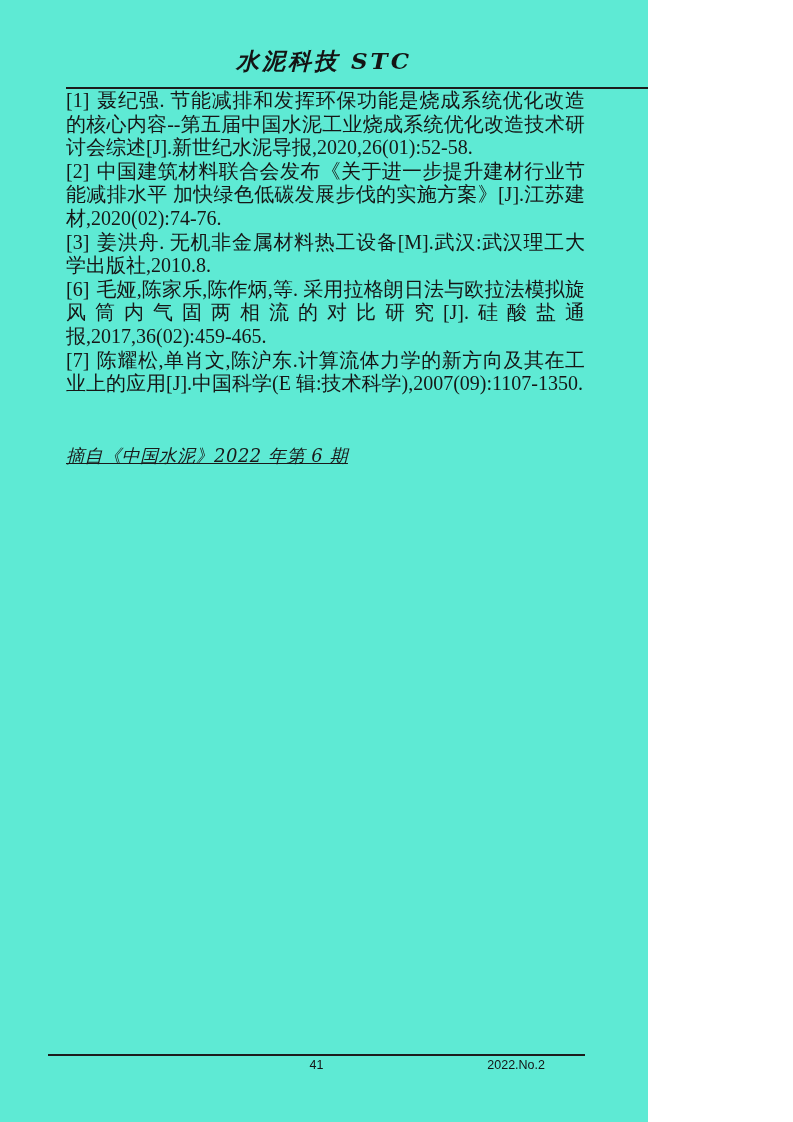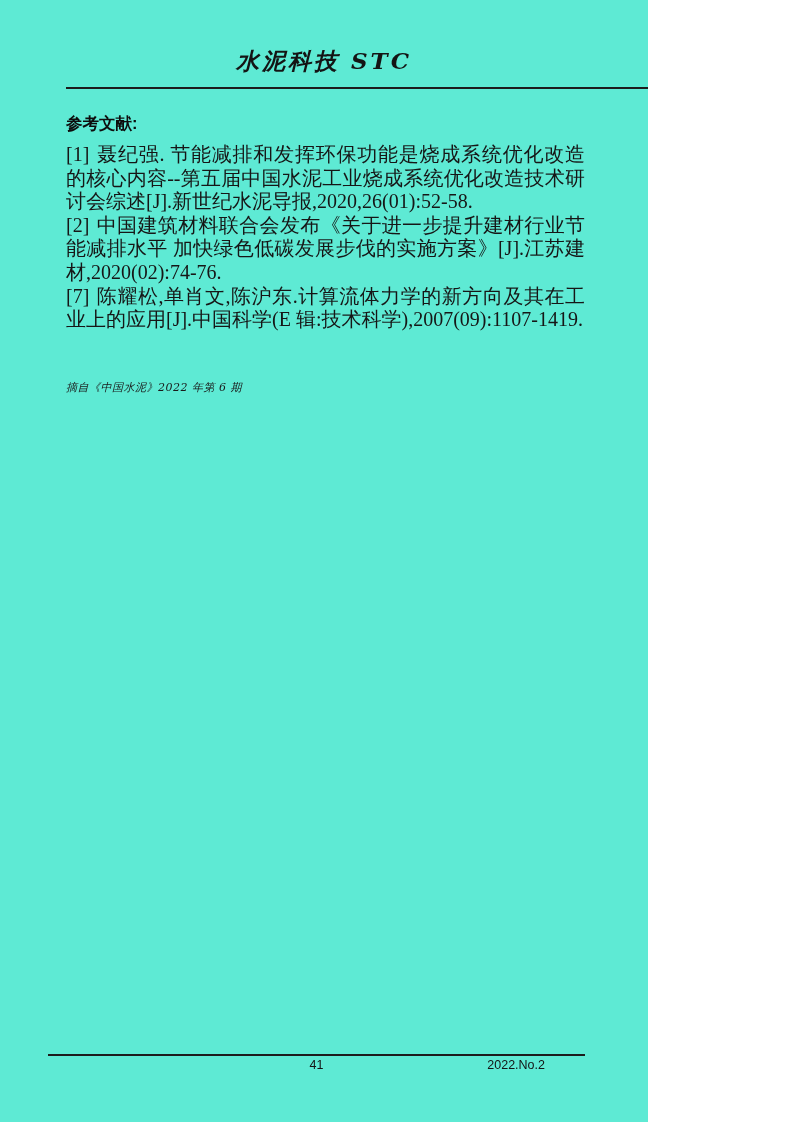--- a/index.html
+++ b/index.html
@@ -52,24 +52,25 @@
     text-align: justify;
     color: #161616;
     font-family: "Liberation Serif", "Liberation Sans", serif;
   }
   .ref .ref-label {
     margin-right: 7px;
   }
   .source-note {
     margin-top: 48px;
     font-style: italic;
-    font-size: 11px;
+    font-size: 18px;
     letter-spacing: 0.5px;
     color: #1a1a1a;
     font-family: "DejaVu Serif", serif;
+    text-decoration: underline;
   }
   .footer {
     position: absolute;
     left: 48px;
     right: 63px;
     top: 1054px;
   }
   .footer-rule {
     border: none;
     border-top: 2px solid #1c1c1c;
@@ -99,36 +100,41 @@
 
 <div class="page">
 
   <div class="header">
     <div class="journal-title">水泥科技 STC</div>
     <hr class="header-rule">
   </div>
 
   <div class="content">
 
-    <p class="section-heading">参考文献:</p>
 
     <p class="ref">
       <span class="ref-label">[1]</span><span>聂纪强. 节能减排和发挥环保功能是烧成系统优化改造的核心内容--第五届中国水泥工业烧成系统优化改造技术研讨会综述[J].新世纪水泥导报,2020,26(01):52-58.</span>
     </p>
 
     <p class="ref">
       <span class="ref-label">[2]</span><span>中国建筑材料联合会发布《关于进一步提升建材行业节能减排水平 加快绿色低碳发展步伐的实施方案》[J].江苏建材,2020(02):74-76.</span>
     </p>
 
-
+    <p class="ref">
+      <span class="ref-label">[3]</span><span>姜洪舟. 无机非金属材料热工设备[M].武汉:武汉理工大学出版社,2010.8.</span>
+    </p>
 
 
 
     <p class="ref">
-      <span class="ref-label">[7]</span><span>陈耀松,单肖文,陈沪东.计算流体力学的新方向及其在工业上的应用[J].中国科学(E 辑:技术科学),2007(09):1107-1419.</span>
+      <span class="ref-label">[6]</span><span>毛娅,陈家乐,陈作炳,等. 采用拉格朗日法与欧拉法模拟旋风筒内气固两相流的对比研究[J].硅酸盐通报,2017,36(02):459-465.</span>
+    </p>
+
+    <p class="ref">
+      <span class="ref-label">[7]</span><span>陈耀松,单肖文,陈沪东.计算流体力学的新方向及其在工业上的应用[J].中国科学(E 辑:技术科学),2007(09):1107-1350.</span>
     </p>
 
     <p class="source-note">摘自《中国水泥》2022 年第 6 期</p>
 
   </div>
 
   <div class="footer">
     <hr class="footer-rule">
     <div class="footer-row">
       <span class="page-number">41</span>

